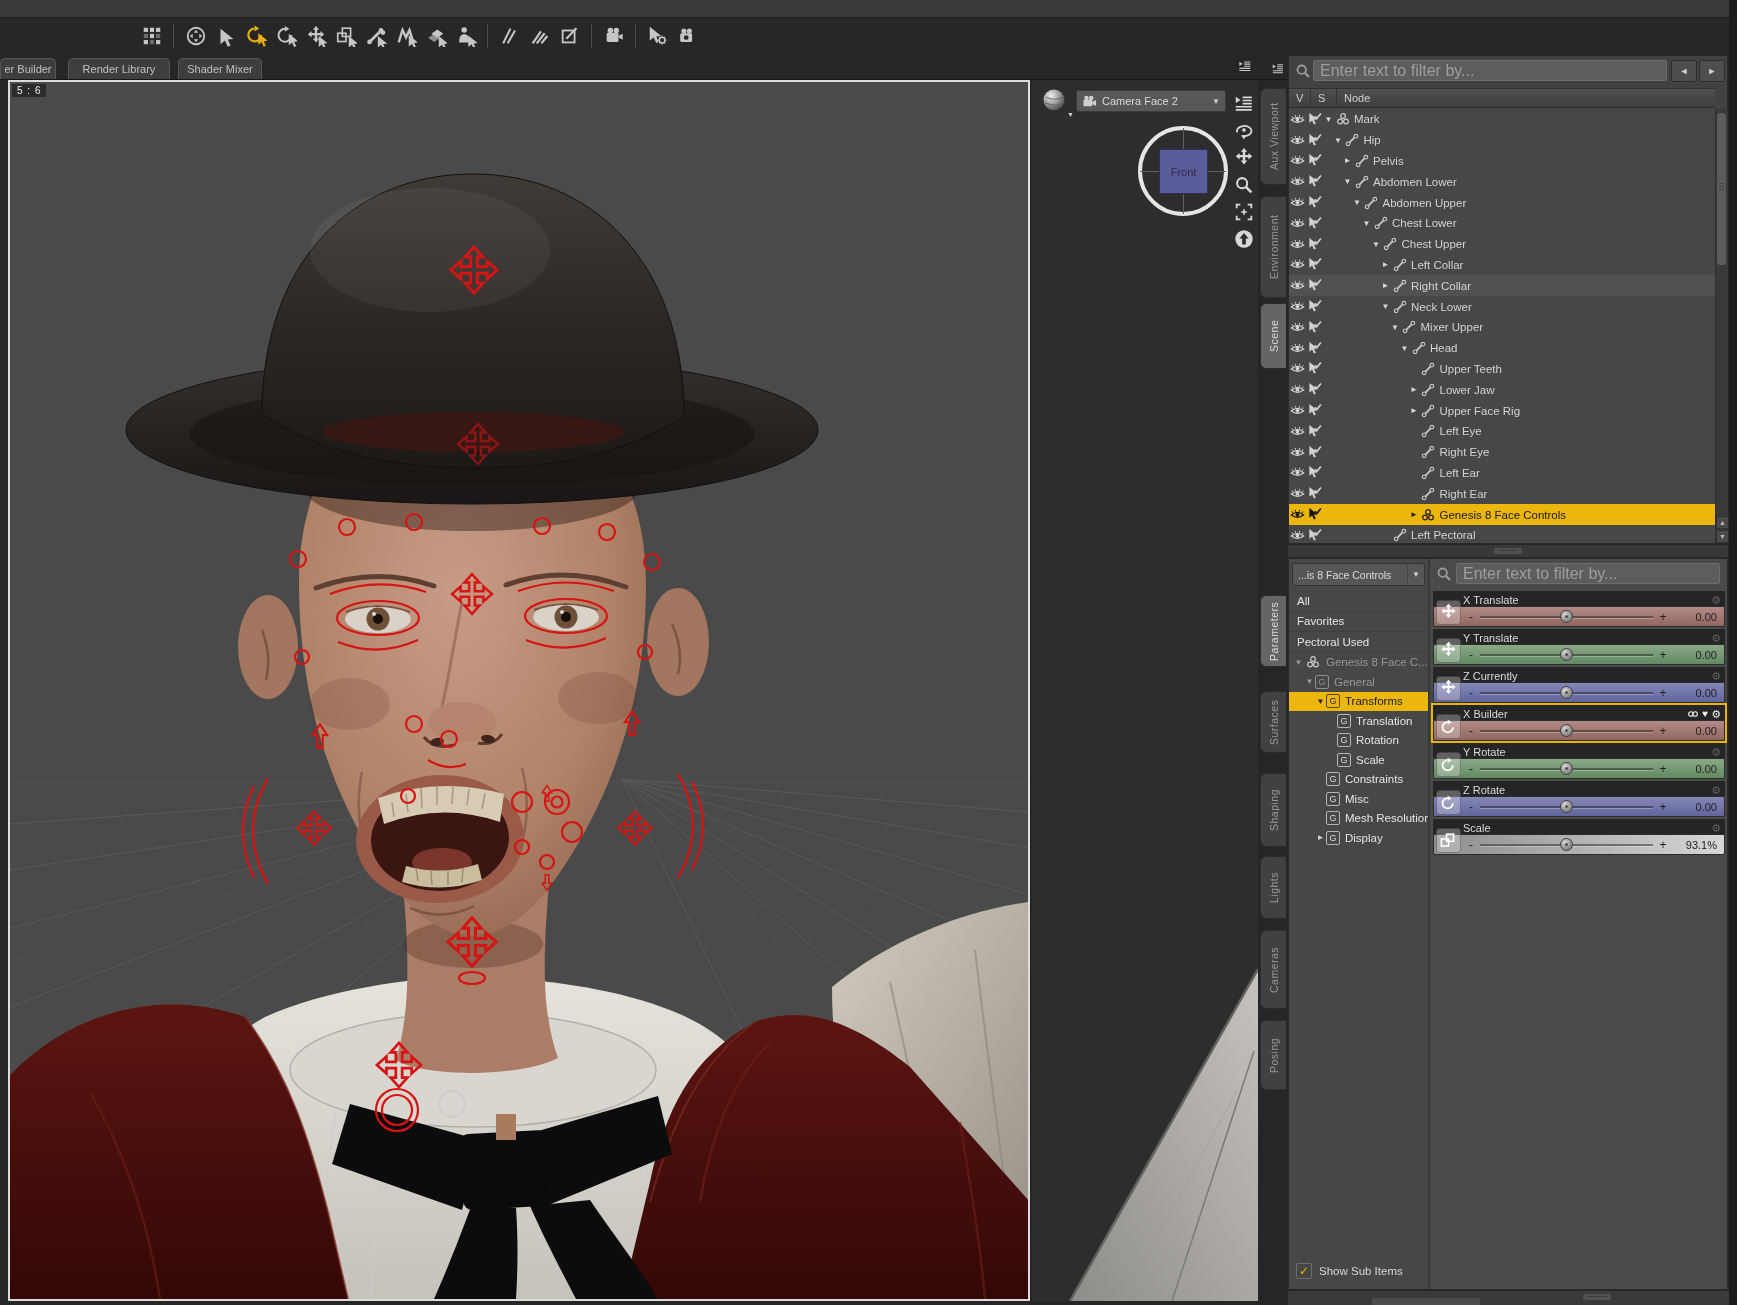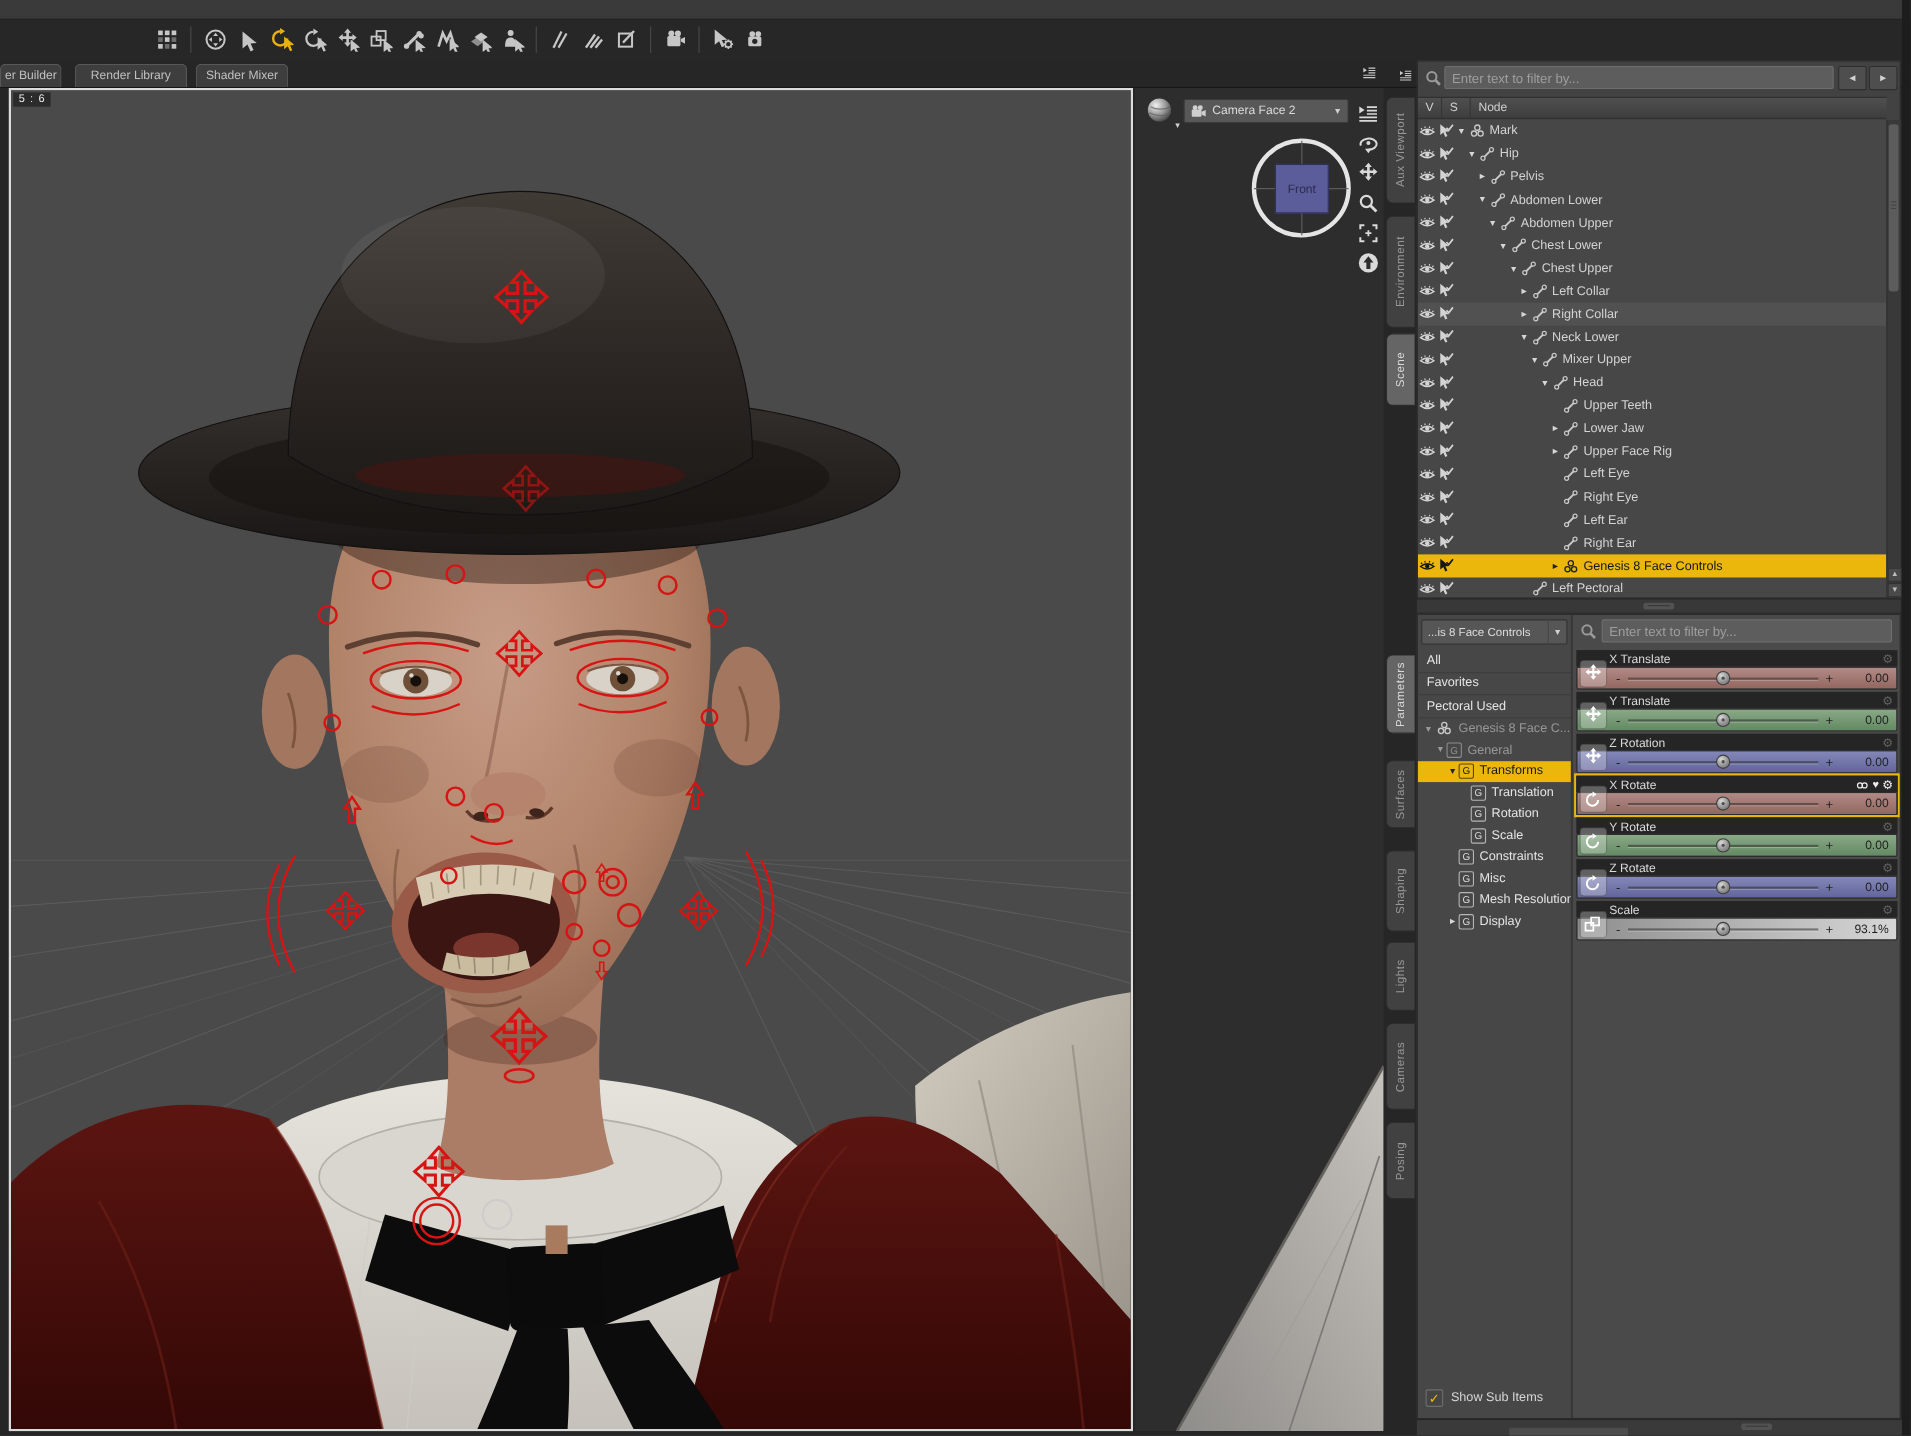--- a/index.html
+++ b/index.html
@@ -35,21 +35,21 @@
   .armsvg{position:absolute;right:0;bottom:0;}
   .minimenu{position:absolute;color:#c8c8c8;z-index:5;}
   .vtabs{position:absolute;left:1258px;top:80px;width:30px;height:1221px;background:#262626;}
   .vtab{position:absolute;left:2px;width:26px;background:#414141;color:#989898;border:1px solid #2d2d2d;border-left:none;
         border-radius:0 6px 6px 0;writing-mode:vertical-rl;transform:rotate(180deg);
         display:flex;align-items:center;justify-content:center;font-size:10.5px;letter-spacing:.5px;box-sizing:border-box;}
   .vtab.active{background:#656565;color:#d9d9d9;}
   .scenepanel{position:absolute;left:1288px;top:55px;width:440px;height:489px;background:#424242;border:1px solid #2a2a2a;box-sizing:border-box;}
   .srch{position:absolute;color:#9a9a9a;}
   .finput{position:absolute;height:21px;background:#5d5d5d;border:1px solid #6e6e6e;border-radius:2px;color:#e0e0e0;
-          font-size:12px;padding:0 6px;box-sizing:border-box;font-family:"Liberation Sans","DejaVu Sans",sans-serif;}
+          font-size:16px;padding:0 6px;box-sizing:border-box;font-family:"Liberation Sans","DejaVu Sans",sans-serif;}
   .finput::placeholder{color:#9e9e9e;opacity:1;}
   .fbtn{position:absolute;width:26px;height:22px;background:#4e4e4e;border:1px solid #2e2e2e;border-radius:2px;color:#d2d2d2;
         font-size:9px;display:flex;align-items:center;justify-content:center;box-sizing:border-box;}
   .colshead{position:absolute;left:0;top:32px;width:426px;height:20px;background:linear-gradient(#4f4f4f,#3e3e3e);
         border-top:1px solid #2f2f2f;border-bottom:1px solid #2f2f2f;display:flex;box-sizing:border-box;}
   .colshead .c{font-size:11px;color:#cfcfcf;padding-left:7px;display:flex;align-items:center;border-right:1px solid #353535;box-sizing:border-box;}
   .tree{position:absolute;left:0;top:53px;width:426px;height:434px;background:#474747;overflow:hidden;}
   .trow{height:20.8px;display:flex;align-items:center;font-size:11.5px;color:#d3d3d3;white-space:nowrap;}
   .trow.hl{background:#515151;}
   .trow.sel{background:#ecb70d;color:#161616;}
@@ -1235,42 +1235,42 @@
             <span class="pminus">-</span>
             <div class="ptrack">
               <div class="pknob"></div>
             </div>
             <span class="pplus">+</span>
             <span class="pval">0.00</span>
           </div>
         </div>
         <div class="pblock">
           <div class="phead">
-            <span class="plabel">Z Rotation</span>
+            <span class="plabel">Z Currently</span>
             <span class="phicons">
               <span class="pgear">⚙</span>
             </span>
           </div>
           <div class="pbar" style="background: linear-gradient(rgb(132, 136, 184), rgb(98, 101, 155));">
             <span class="pchip">
               <svg viewBox="0 0 24 24" width="19" height="19">
                 <path fill="#ffffff" d="M10.7 8.7 V5.2 H8.5 L12 1 15.5 5.2 H13.3 V8.7 H16.8 V6.5 L21 10 16.8 13.5 V11.3 H13.3 V14.8 H15.5 L12 19 8.5 14.8 H10.7 V11.3 H7.2 V13.5 L3 10 7.2 6.5 V8.7 Z"></path>
               </svg>
             </span>
             <span class="pminus">-</span>
             <div class="ptrack">
               <div class="pknob"></div>
             </div>
             <span class="pplus">+</span>
             <span class="pval">0.00</span>
           </div>
         </div>
         <div class="pblock sel">
           <div class="phead">
-            <span class="plabel">X Rotate</span>
+            <span class="plabel">X Builder</span>
             <span class="phicons">
               <span style="display: inline-flex;">
                 <svg viewBox="0 0 16 16" width="12" height="12">
                   <g fill="none" stroke="currentColor" stroke-width="1.5">
                     <circle cx="5.2" cy="8" r="3"></circle>
                     <circle cx="10.8" cy="8" r="3"></circle>
                   </g>
                 </svg>
               </span>
               <span class="pheart">♥</span>

